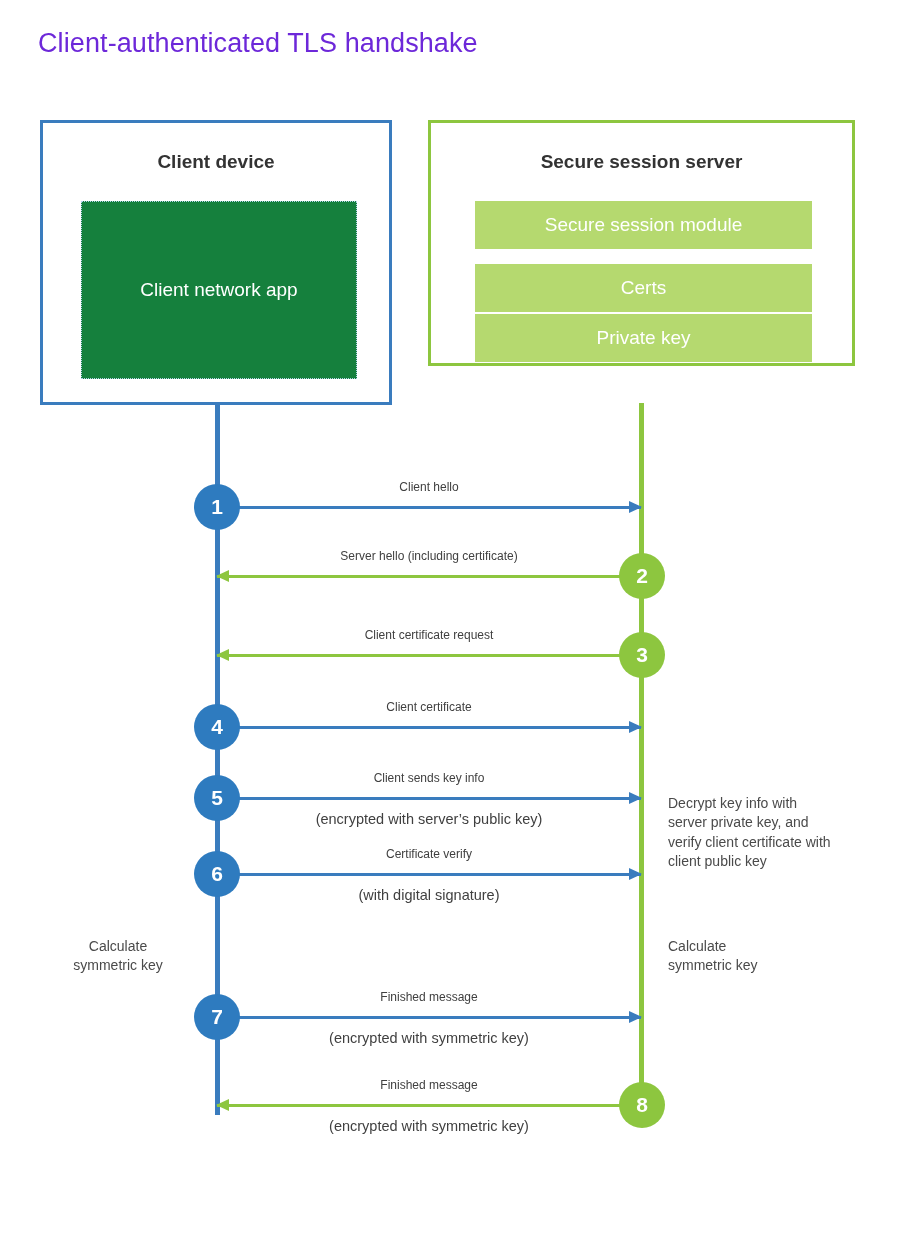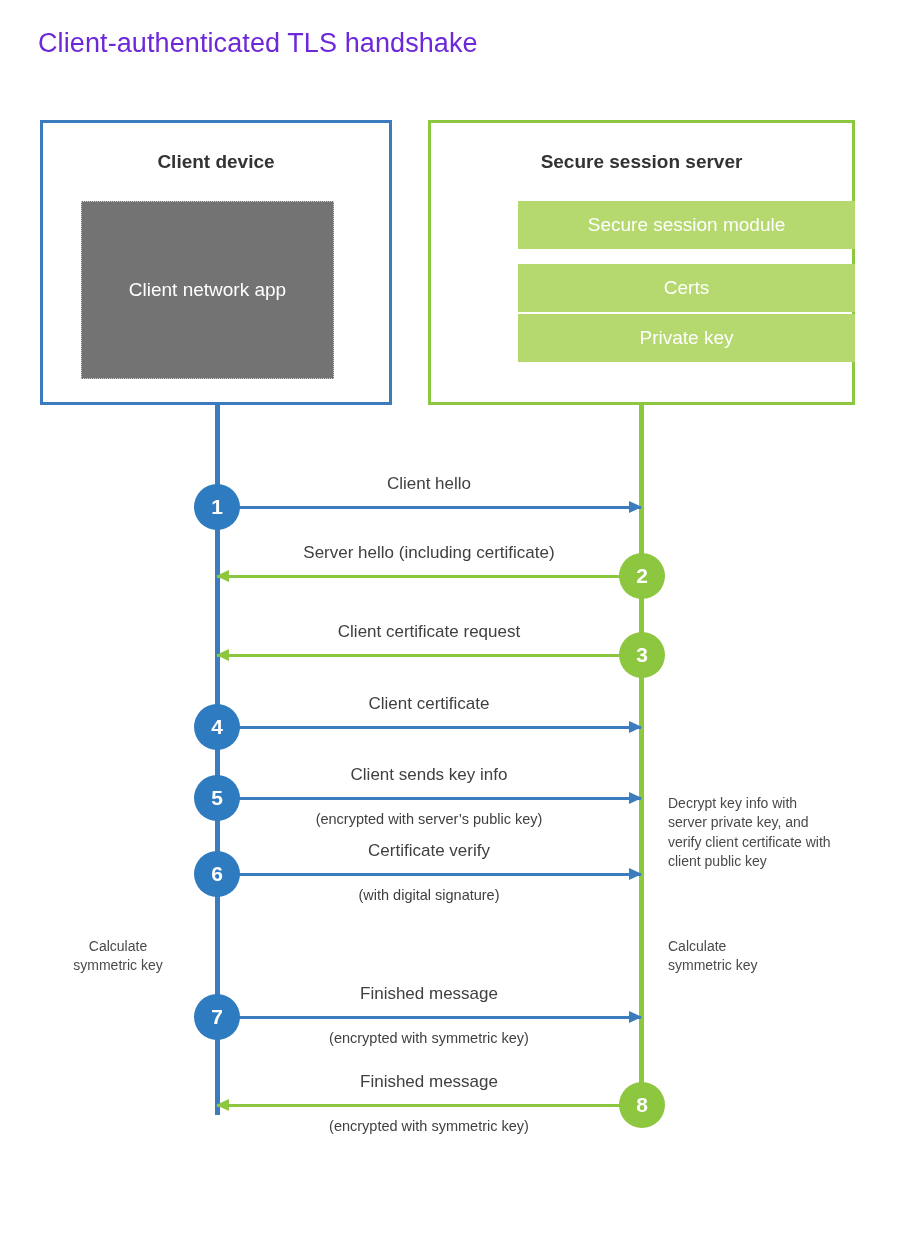--- a/index.html
+++ b/index.html
@@ -38,43 +38,43 @@
     left: 40px;
     top: 120px;
     width: 352px;
     height: 285px;
     border: 3px solid #3A7CBE;
   }
   .party-box.server {
     left: 428px;
     top: 120px;
     width: 427px;
-    height: 285px;
+    height: 246px;
     border: 3px solid #8DC63F;
     padding-left: 20px;
   }
   .party-title {
     position: absolute;
     left: 0;
     right: 0;
     top: 28px;
     text-align: center;
     font-size: 19px;
     font-weight: bold;
     color: #333333;
   }
 
   
   .client-app {
     position: absolute;
     left: 38px;
     top: 78px;
-    width: 253px;
+    width: 276px;
     height: 178px;
-    background: #737373;
+    background: #15803d;
     border: 1px dotted #b7d4ec;
     box-sizing: border-box;
     display: flex;
     align-items: center;
     justify-content: center;
     text-align: center;
     color: #ffffff;
     font-size: 19px;
     line-height: 1.35;
   }
@@ -84,21 +84,20 @@
     position: absolute;
     left: 44px;
     width: 337px;
     height: 48px;
     background: #B5D96F;
     display: flex;
     align-items: center;
     justify-content: center;
     color: #ffffff;
     font-size: 19px;
-    margin-left: 43px;
   }
   .server-bar.b0 { top: 78px; }
   .server-bar.b1 { top: 141px; }
   .server-bar.b2 { top: 191px; }
 
   
   .lifeline {
     position: absolute;
     width: 5px;
   }
@@ -140,21 +139,21 @@
     left: -1px;
     border-right: 13px solid #8DC63F;
   }
 
   .msg-label {
     position: absolute;
     bottom: 12px;
     left: 0;
     right: 0;
     text-align: center;
-    font-size: 17px;
+    font-size: 12px;
     color: #404040;
     white-space: nowrap;
   }
   .msg-sublabel {
     position: absolute;
     top: 14px;
     left: 0;
     right: 0;
     text-align: center;
     font-size: 14.5px;

